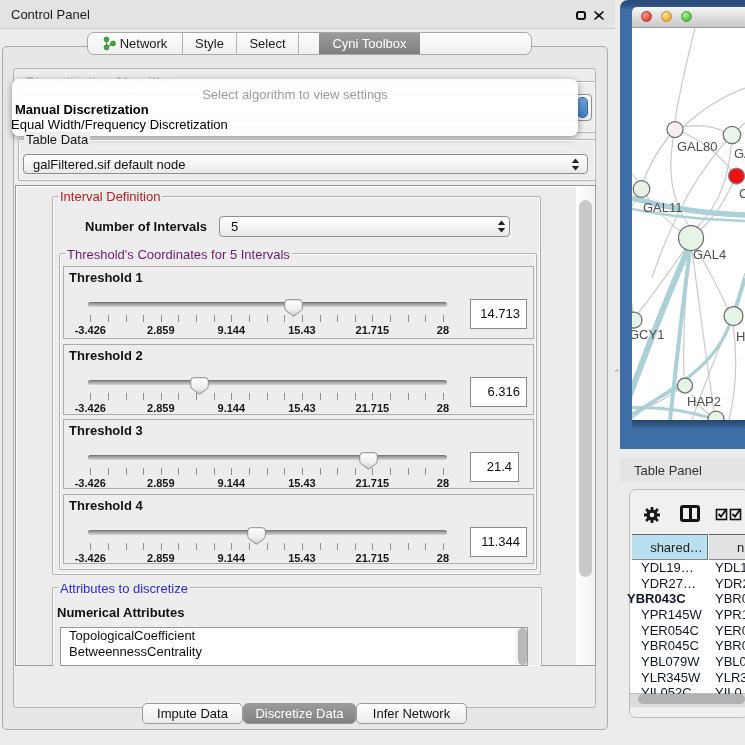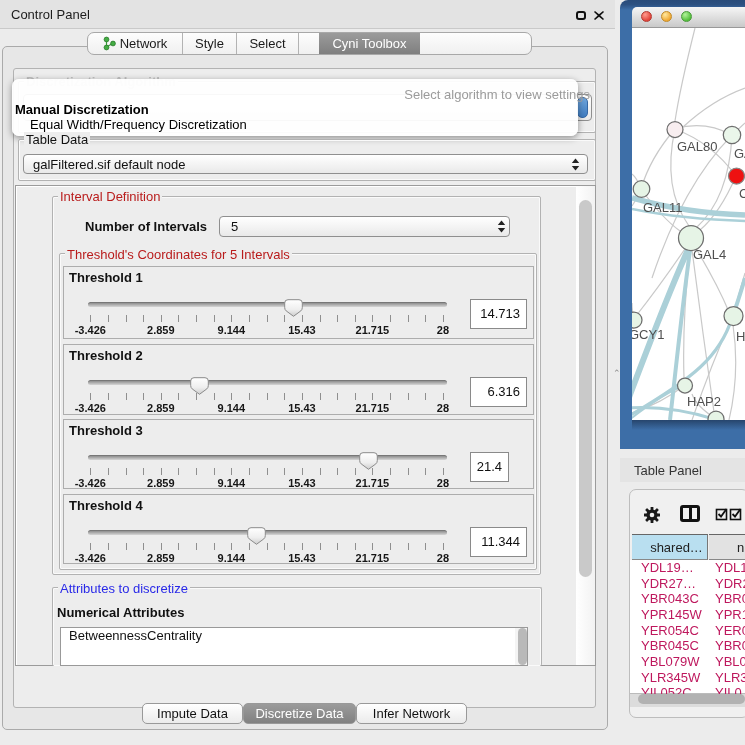--- a/index.html
+++ b/index.html
@@ -53,21 +53,21 @@
 #netwin { left:620px; top:0; width:125px; height:449px; background:linear-gradient(180deg,#2a4c7a 0%,#2d5181 1%,#3d6ea7 2.2%,#3d6ea7 100%); border-top-left-radius:8px; }
 #nettitle { left:632px; top:7px; width:113px; height:21px; background:linear-gradient(#f6f6f6,#c9c9c9); border-top-left-radius:5px; border-bottom:1px solid #999; }
 .light { width:11px; height:11px; border-radius:50%; top:11px; }
 #netcanvas { left:632px; top:28px; width:113px; height:392px; background:#fff; }
 #netshadow { left:632px; top:420px; width:113px; height:10px; background:linear-gradient(rgba(20,35,60,0.55),rgba(20,35,60,0)); }
 
 
 #tpbar { left:620px; top:458px; width:125px; height:24px; background:#e4e4e4; }
 #tpbox { left:629px; top:489px; width:120px; height:229px; background:#f0f0f0; border:1px solid #bdbdbd; border-radius:7px; }
 .hcell { top:534px; height:26px; background:#b9dff0; border-top:1px solid #666; border-bottom:1px solid #888; font-size:13px; color:#222; text-align:center; line-height:25px; }
-.trow { font-size:13px; color:#be185d; height:15.6px; line-height:15.6px; }
+.trow { font-size:13px; color:#0f172a; height:15.6px; line-height:15.6px; }
 </style>
 </head>
 <body>
 
 <div class="abs" id="titlebar"></div>
 <div class="abs" id="titletext">Control Panel</div>
 <div class="abs" id="floatbtn"></div>
 <svg class="abs" style="left:594px; top:11px;" width="10" height="9" viewBox="0 0 10 9">
     <path d="M1 0 L5 3.2 L9 0 L10 1 L6.3 4.5 L10 8 L9 9 L5 5.8 L1 9 L0 8 L3.7 4.5 L0 1 Z" fill="#111"></path>
   </svg>
@@ -89,23 +89,23 @@
   <div class="seg" style="width:62px;">Select</div>
   <div class="seg sel" style="width:101px;">Cyni Toolbox</div>
 </div>
 
 <div class="abs fsline" style="left:18px; top:81px; width:578px; height:52px;"></div>
 <div class="abs fstitle" style="left:24px; top:74px; color:#c0c0c0; font-weight:bold;">Discretization Algorithm</div>
 <div class="abs combo" style="left:23px; top:94px; width:569px; height:27px;"></div>
 <div class="abs" style="left:577px; top:97px; width:11px; height:21px; background:linear-gradient(#6fa5dc,#3f7cc0); border-radius:5px; border:1px solid #3668a5;"></div>
 
 <div class="abs" id="popup"></div>
-<div class="abs" style="left:0; top:87px; width:590px; text-align:right; font-size:13px; color:#9b9b9b;">Select algorithm to view settings</div>
+<div class="abs" style="left:0; top:87px; width:590px; text-align:center; font-size:13px; color:#9b9b9b;">Select algorithm to view settings</div>
 <div class="abs" style="left:15px; top:102px; font-size:13px; font-weight:bold; color:#000;">Manual Discretization</div>
-<div class="abs" style="left:30px; top:117px; font-size:13px; color:#000;">Equal Width/Frequency Discretization</div>
+<div class="abs" style="left:11px; top:117px; font-size:13px; color:#000;">Equal Width/Frequency Discretization</div>
 
 <div class="abs fsline" style="left:18px; top:139px; width:578px; height:42px;"></div>
 <div class="abs fstitle" style="left:24px; top:132px; color:#111;">Table Data</div>
 <div class="abs combo" style="left:23px; top:154px; width:565px; height:20px;"></div>
 <div class="abs combotext" style="left:33px; top:157px;">galFiltered.sif default node</div>
 <svg class="abs" style="left:571px; top:158px;" width="9" height="13" viewBox="0 0 9 13">
     <path d="M4.5 0.5 L8.2 5 H0.8 Z" fill="#222"></path>
     <path d="M4.5 12.5 L8.2 8 H0.8 Z" fill="#222"></path>
   </svg>
 
@@ -119,21 +119,21 @@
 
 <div class="abs" style="left:85px; top:219px; font-size:13px; font-weight:bold; color:#111;">Number of Intervals</div>
 <div class="abs combo" style="left:219px; top:216px; width:291px; height:21px;"></div>
 <div class="abs combotext" style="left:231px; top:219px;">5</div>
 <svg class="abs" style="left:497px; top:220px;" width="9" height="13" viewBox="0 0 9 13">
     <path d="M4.5 0.5 L8.2 5 H0.8 Z" fill="#222"></path>
     <path d="M4.5 12.5 L8.2 8 H0.8 Z" fill="#222"></path>
   </svg>
 
 <div class="abs fsline" style="left:59px; top:253px; width:478px; height:317px;"></div>
-<div class="abs fstitle" style="left:65px; top:247px; color:#b91c1c;">Threshold's Coordinates for 5 Intervals</div>
+<div class="abs fstitle" style="left:65px; top:247px; color:#701a75;">Threshold's Coordinates for 5 Intervals</div>
 
 <div class="abs tbox" style="left:63px; top:266px; width:471px; height:73px;"></div>
 <div class="abs tlabel" style="left:69px; top:270px;">Threshold 1</div>
 <div class="abs track" style="left:88px; top:302px; width:359px;"></div>
 <svg class="abs" style="left:284.3px; top:299px;" width="19" height="18" viewBox="0 0 19 18">
     <path d="M4 0.7 H15 Q18.3 0.7 18.3 4 V8.6 Q18.3 10.6 16.8 11.9 L9.5 17.3 L2.2 11.9 Q0.7 10.6 0.7 8.6 V4 Q0.7 0.7 4 0.7 Z" fill="url(#g0)" stroke="#8a8a8a" stroke-width="1"></path>
     <defs>
       <linearGradient id="g0" x1="0" y1="0" x2="0" y2="1">
         <stop offset="0" stop-color="#ffffff"></stop>
         <stop offset="0.6" stop-color="#eeeeee"></stop>
@@ -243,21 +243,21 @@
 <div class="abs tick" style="left:390.0px; top:468px;"></div>
 <div class="abs tick" style="left:407.6px; top:468px;"></div>
 <div class="abs tick" style="left:425.3px; top:468px;"></div>
 <div class="abs tick" style="left:442.9px; top:468px;"></div>
 <div class="abs tlab" style="left:60.3px; top:477px; width:60px; text-align:center;">-3.426</div>
 <div class="abs tlab" style="left:130.8px; top:477px; width:60px; text-align:center;">2.859</div>
 <div class="abs tlab" style="left:201.3px; top:477px; width:60px; text-align:center;">9.144</div>
 <div class="abs tlab" style="left:271.9px; top:477px; width:60px; text-align:center;">15.43</div>
 <div class="abs tlab" style="left:342.4px; top:477px; width:60px; text-align:center;">21.715</div>
 <div class="abs tlab" style="left:412.9px; top:477px; width:60px; text-align:center;">28</div>
-<div class="abs vbox" style="left:470px; top:452px; width:39px; height:30px;">21.4</div>
+<div class="abs vbox" style="left:470px; top:452px; width:49px; height:30px;">21.4</div>
 <div class="abs tbox" style="left:63px; top:494px; width:471px; height:70px;"></div>
 <div class="abs tlabel" style="left:69px; top:498px;">Threshold 4</div>
 <div class="abs track" style="left:88px; top:530px; width:359px;"></div>
 <svg class="abs" style="left:246.5px; top:527px;" width="19" height="18" viewBox="0 0 19 18">
     <path d="M4 0.7 H15 Q18.3 0.7 18.3 4 V8.6 Q18.3 10.6 16.8 11.9 L9.5 17.3 L2.2 11.9 Q0.7 10.6 0.7 8.6 V4 Q0.7 0.7 4 0.7 Z" fill="url(#g3)" stroke="#8a8a8a" stroke-width="1"></path>
     <defs>
       <linearGradient id="g3" x1="0" y1="0" x2="0" y2="1">
         <stop offset="0" stop-color="#ffffff"></stop>
         <stop offset="0.6" stop-color="#eeeeee"></stop>
         <stop offset="1" stop-color="#cccccc"></stop>
@@ -291,20 +291,21 @@
 <div class="abs tlab" style="left:271.9px; top:552px; width:60px; text-align:center;">15.43</div>
 <div class="abs tlab" style="left:342.4px; top:552px; width:60px; text-align:center;">21.715</div>
 <div class="abs tlab" style="left:412.9px; top:552px; width:60px; text-align:center;">28</div>
 <div class="abs vbox" style="left:470px; top:527px; width:57px; height:30px;">11.344</div>
 
 <div class="abs fsline" style="left:52px; top:587px; width:490px; height:79px; border-bottom:none;"></div>
 <div class="abs fstitle" style="left:58px; top:581px; color:#2929e8;">Attributes to discretize</div>
 <div class="abs" style="left:57px; top:605px; font-size:13px; font-weight:bold; color:#111;">Numerical Attributes</div>
 <div class="abs" style="left:60px; top:627px; width:455px; height:39px; background:#fff; border:1px solid #999; border-right:none;"></div>
 <div class="abs" id="numlist" style="left:60px; top:628px; width:450px;">
+  <div>TopologicalCoefficient</div>
   <div>BetweennessCentrality</div>
 </div>
 <div class="abs" style="left:515px; top:627px; width:13px; height:39px; background:#f4f4f4; border:1px solid #999; border-left:none;"></div>
 <div class="abs" style="left:518px; top:628px; width:9px; height:37px; background:#b9b9b9; border-radius:5px;"></div>
 
 <div class="abs btn" style="left:268px; top:704px; width:68px; height:19px; line-height:18px; border-radius:8px;">Apply</div>
 
 <div class="abs btn" style="left:142px; top:703px; width:101px; height:21px; line-height:20px; border-radius:5px;">Impute Data</div>
 <div class="abs btn btabsel" style="left:243px; top:703px; width:113px; height:21px; line-height:20px; border-radius:5px;">Discretize Data</div>
 <div class="abs btn" style="left:356px; top:703px; width:111px; height:21px; line-height:20px; border-radius:5px;">Infer Network</div>
@@ -408,21 +409,21 @@
     <path d="M3.5 8 L6 10.5 L11.5 3" fill="none" stroke="#111" stroke-width="1.8"></path>
   </svg>
 
 <div class="abs hcell" style="left:632px; width:76px; border-right:1px solid #777; padding-left:14px;">shared…</div>
 <div class="abs hcell" style="left:709px; width:36px; text-align:left; padding-left:28px; background:#e2e2e2;">n</div>
 
 <div class="abs trow" style="left:641px; top:560.0px;">YDL19…</div>
 <div class="abs trow" style="left:715px; top:560.0px;">YDL1</div>
 <div class="abs trow" style="left:641px; top:575.6px;">YDR27…</div>
 <div class="abs trow" style="left:715px; top:575.6px;">YDR2</div>
-<div class="abs trow" style="left:641px; top:591.3px;">YBR043C</div>
+<div class="abs trow" style="left:627px; top:591.3px;font-weight:bold;">YBR043C</div>
 <div class="abs trow" style="left:715px; top:591.3px;">YBR0</div>
 <div class="abs trow" style="left:641px; top:606.9px;">YPR145W</div>
 <div class="abs trow" style="left:715px; top:606.9px;">YPR1</div>
 <div class="abs trow" style="left:641px; top:622.6px;">YER054C</div>
 <div class="abs trow" style="left:715px; top:622.6px;">YER0</div>
 <div class="abs trow" style="left:641px; top:638.2px;">YBR045C</div>
 <div class="abs trow" style="left:715px; top:638.2px;">YBR0</div>
 <div class="abs trow" style="left:641px; top:653.8px;">YBL079W</div>
 <div class="abs trow" style="left:715px; top:653.8px;">YBL0</div>
 <div class="abs trow" style="left:641px; top:669.5px;">YLR345W</div>

